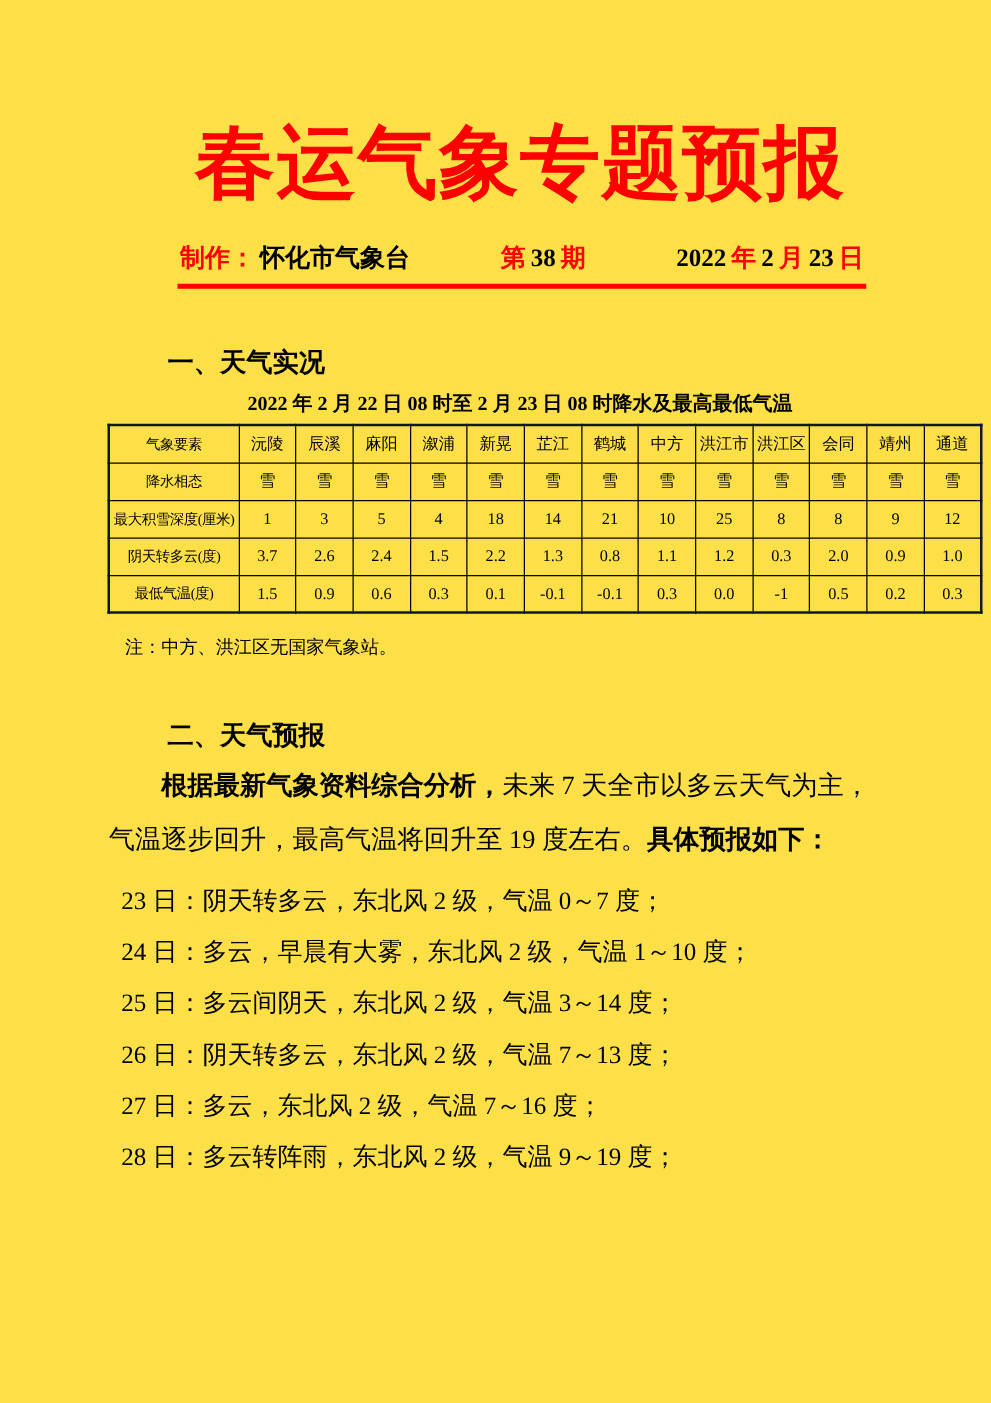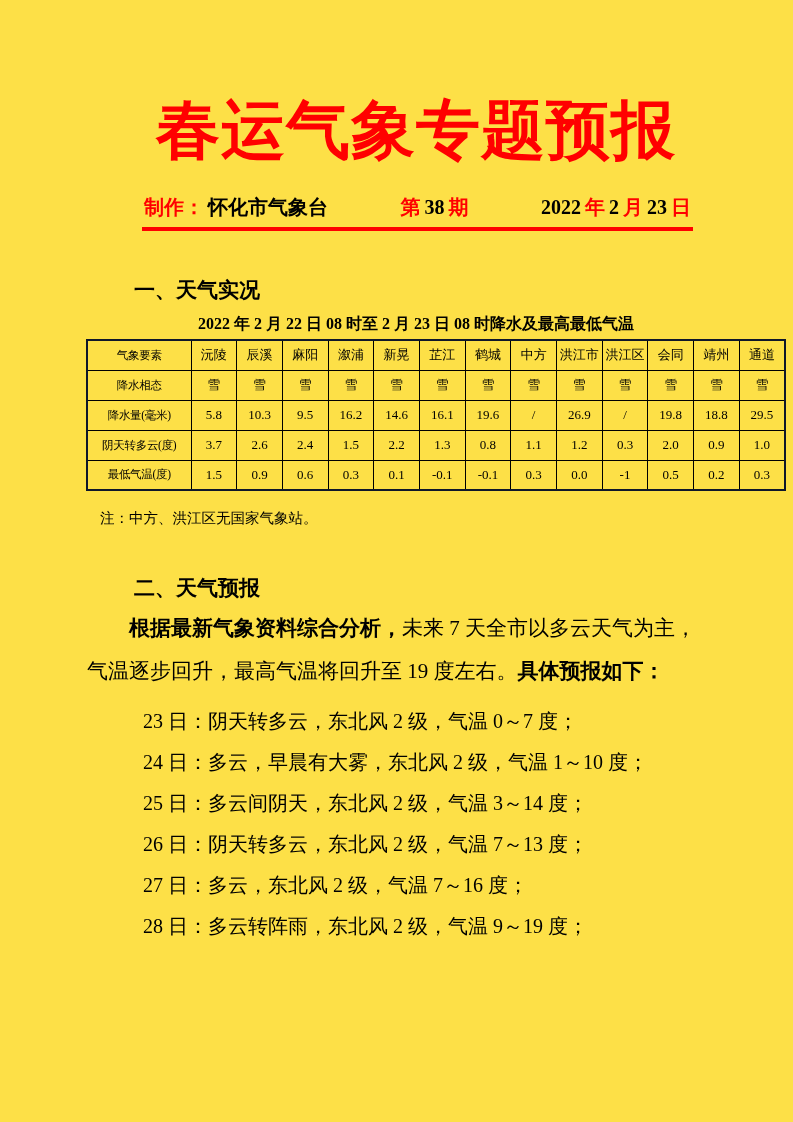--- a/index.html
+++ b/index.html
@@ -90,21 +90,21 @@
   .para {
     margin:4px 47px 0 48px;
     width:640px;
     font-size:21px;
     line-height:43px;
   }
   .para .indent { text-indent:42px; display:block; }
   .para .line { display:block; white-space:nowrap; }
 
   .forecast {
-    margin:8px 0 0 104px;
+    margin:8px 0 0 58px;
     font-size:20px;
     line-height:41px;
   }
   .forecast div { white-space:nowrap; }
 </style>
 </head>
 <body>
 
 <div class="page">
 
@@ -172,34 +172,34 @@
         <td>雪</td>
         <td>雪</td>
         <td>雪</td>
         <td>雪</td>
         <td>雪</td>
         <td>雪</td>
         <td>雪</td>
         <td>雪</td>
       </tr>
       <tr>
-        <td class="lbl">降水量(毫米)</td>
-        <td>5.8</td>
-        <td>10.3</td>
-        <td>9.5</td>
-        <td>16.2</td>
-        <td>14.6</td>
-        <td>16.1</td>
-        <td>19.6</td>
-        <td>/</td>
-        <td>26.9</td>
-        <td>/</td>
-        <td>19.8</td>
-        <td>18.8</td>
-        <td>29.5</td>
+        <td class="lbl">最大积雪深度(厘米)</td>
+        <td>1</td>
+        <td>3</td>
+        <td>5</td>
+        <td>4</td>
+        <td>18</td>
+        <td>14</td>
+        <td>21</td>
+        <td>10</td>
+        <td>25</td>
+        <td>8</td>
+        <td>8</td>
+        <td>9</td>
+        <td>12</td>
       </tr>
       <tr>
         <td class="lbl">阴天转多云(度)</td>
         <td>3.7</td>
         <td>2.6</td>
         <td>2.4</td>
         <td>1.5</td>
         <td>2.2</td>
         <td>1.3</td>
         <td>0.8</td>

